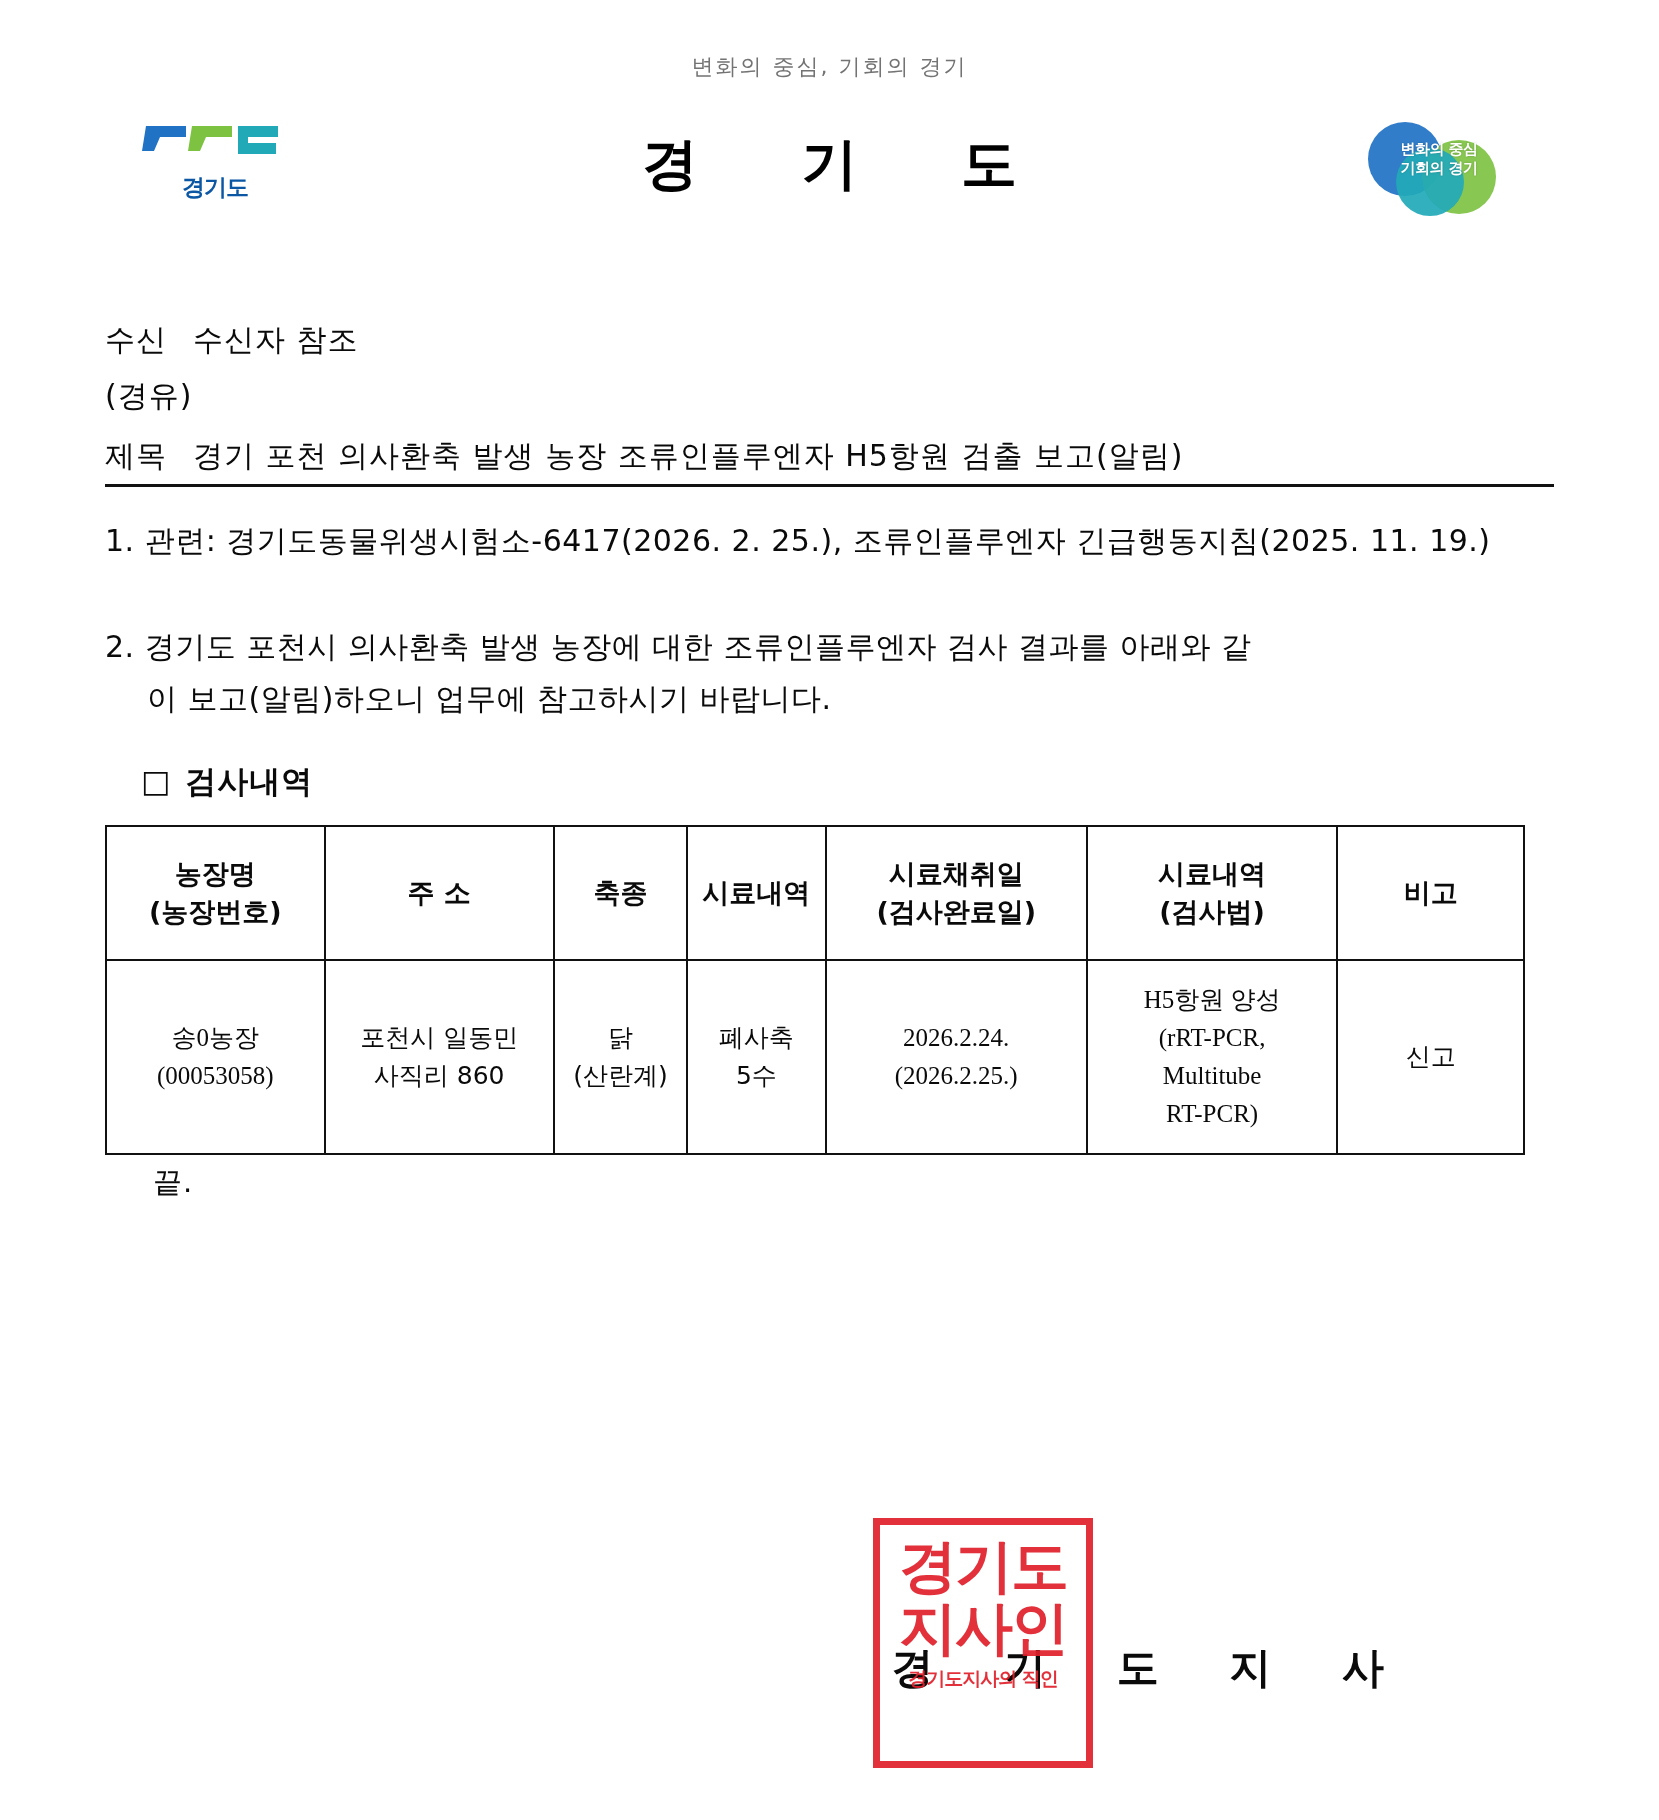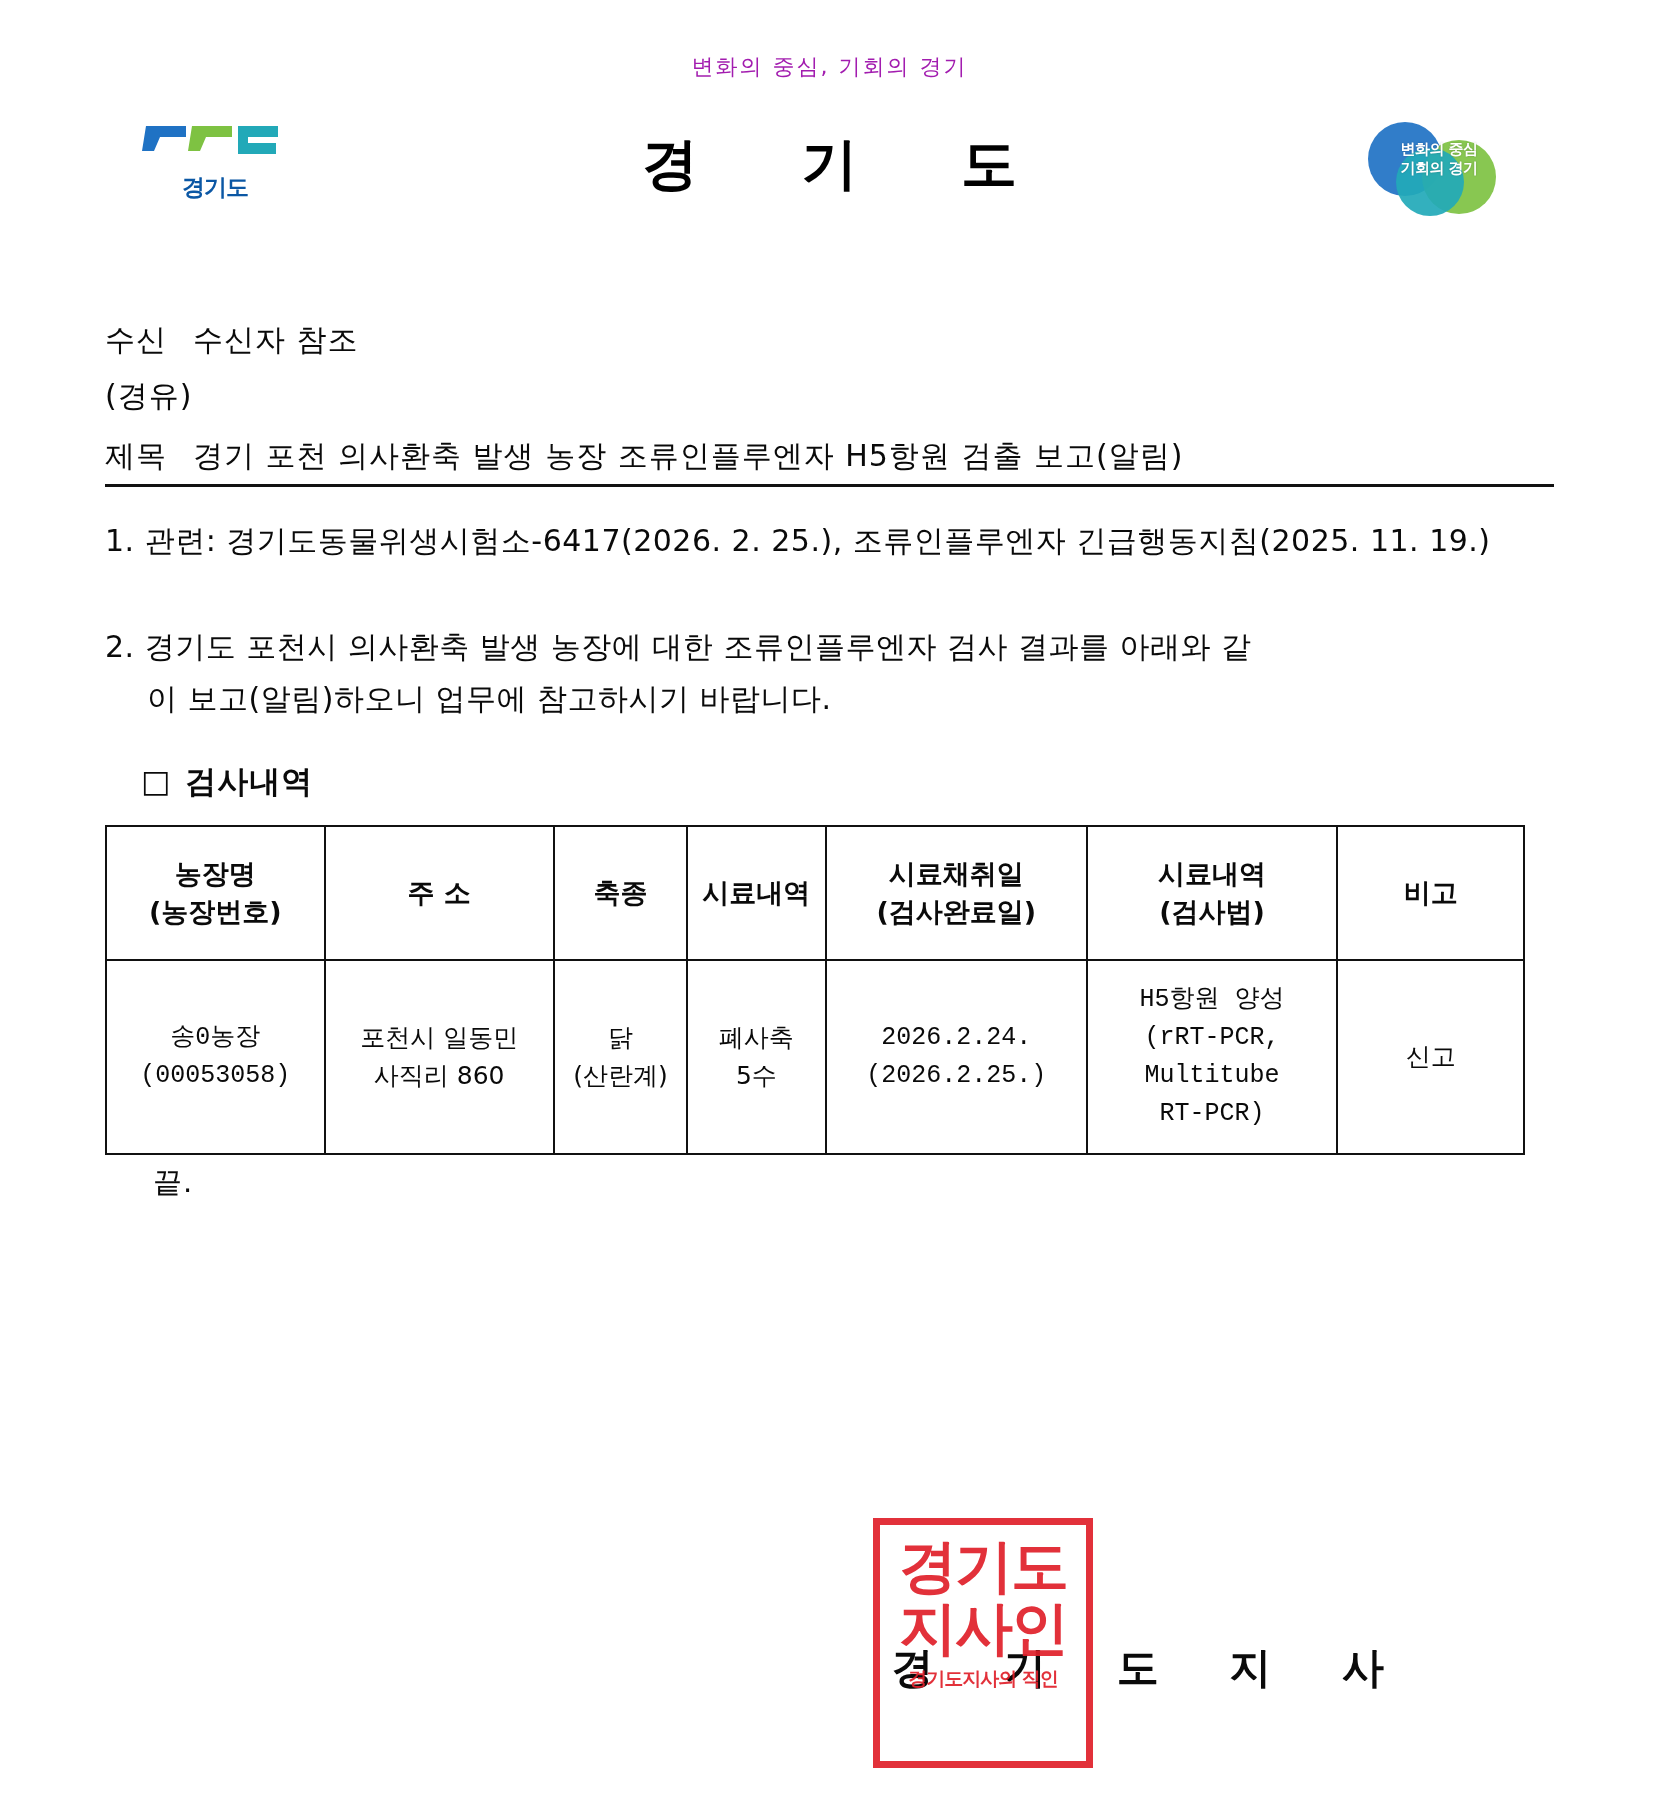--- a/index.html
+++ b/index.html
@@ -21,21 +21,21 @@
     height: 1820px;
     box-sizing: border-box;
     padding: 0 105px;
   }
 
   
   .slogan {
     text-align: center;
     font-size: 22px;
     letter-spacing: 2px;
-    color: #a21caf;
+    color: #737373;
     padding-top: 52px;
   }
   .header-row {
     position: relative;
     height: 130px;
     margin-top: 22px;
   }
   .gg-logo {
     position: absolute;
     left: 15px;
@@ -149,21 +149,21 @@
     line-height: 38px;
     height: 120px;
     letter-spacing: 0;
   }
   table.result td {
     font-size: 25px;
     line-height: 38px;
     height: 180px;
     letter-spacing: 0;
   }
-  td.mono, th.mono { font-family: Liberation Mono, monospace; border-radius: 15px; }
+  td.mono, th.mono { font-family: Liberation Serif, serif; border-radius: 15px; }
   .end-note {
     font-size: 29px;
     margin-top: 8px;
     margin-left: 48px;
     letter-spacing: 1px;
   }
 
   
   .sign {
     position: absolute;

